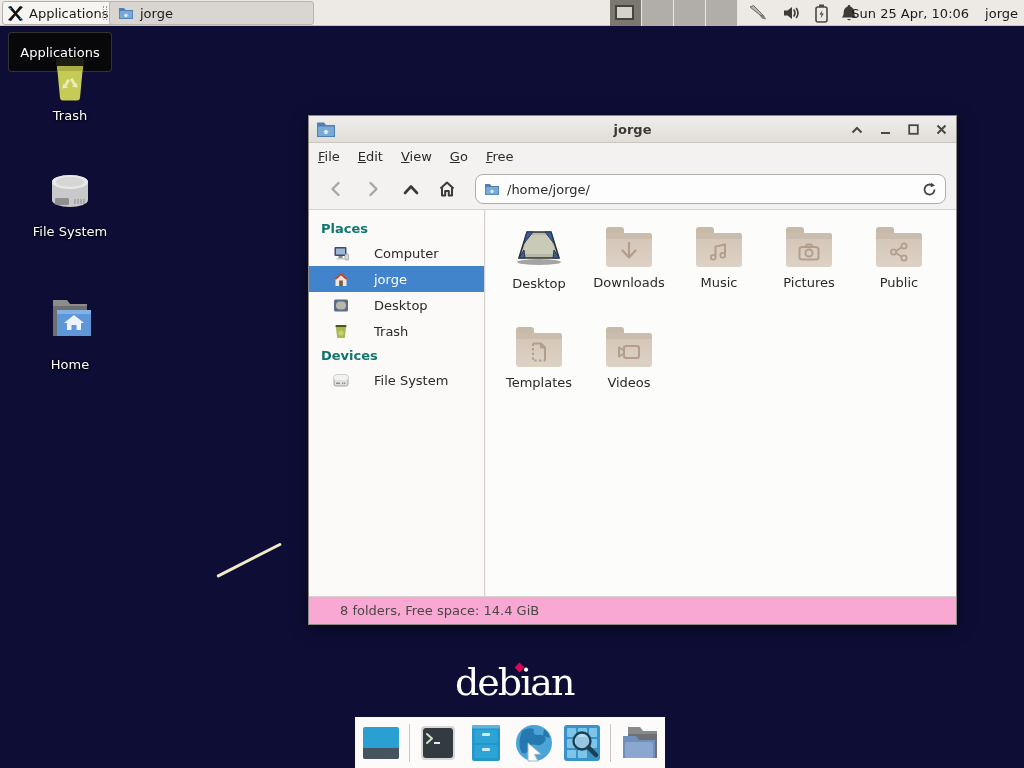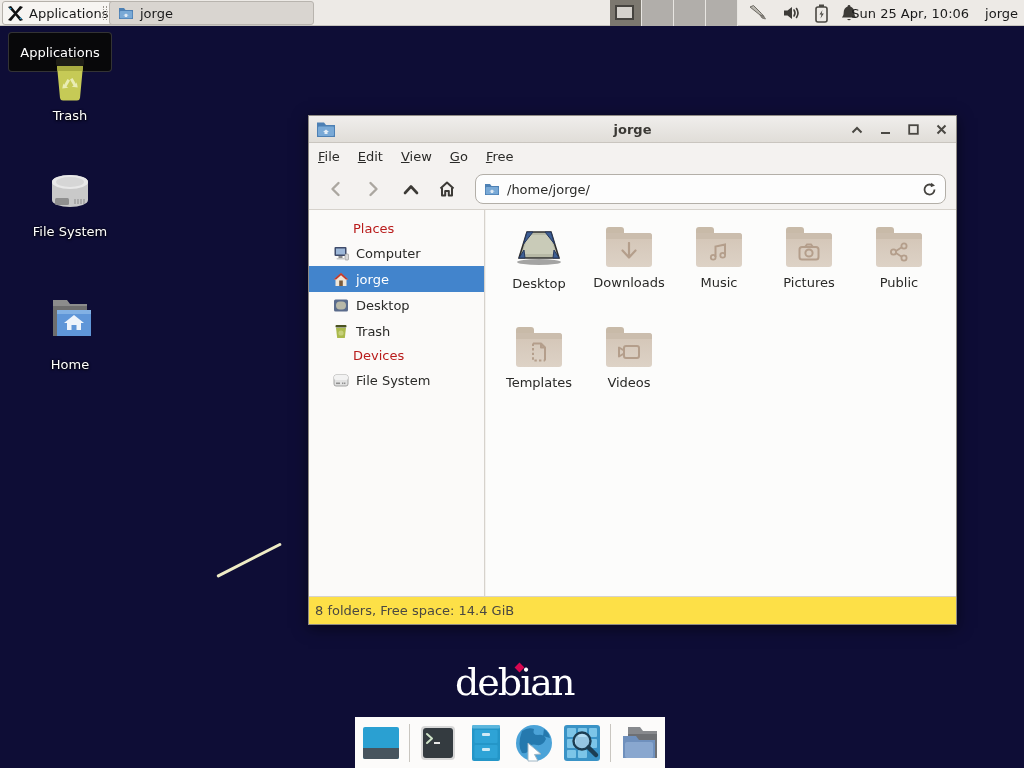--- a/index.html
+++ b/index.html
@@ -64,39 +64,39 @@
 
   .toolbar { position:absolute; left:0; top:53px; right:0; height:41px; background:#f4f2f0;
              border-bottom:1px solid #d6d2cc; }
   .nav-btn { position:absolute; top:6px; width:28px; height:28px; display:flex; align-items:center; justify-content:center; border-radius:3px; }
   .pathbar { position:absolute; left:166px; right:10px; top:5px; height:30px; background:#fdfdfd;
              border:1px solid #b3afa8; border-radius:8px; display:flex; align-items:center; padding:0 8px; gap:7px; }
   .pathbar .ptext { flex:1; color:#2a2a28; }
 
   .sidebar { position:absolute; left:0; top:94px; bottom:28px; width:176px; background:#fbfaf9;
              border-right:1px solid #d6d2cc; padding-top:7px; }
-  .side-h { font-weight:normal; color:#b91c1c; padding:4px 0 4px 12px;margin-left:32px; }
-  .side-item { height:26px; display:flex; align-items:center; gap:7px; padding-left:24px; color:#2a2a28; }
+  .side-h { font-weight:bold; color:#0f766e; padding:4px 0 4px 12px; }
+  .side-item { height:26px; display:flex; align-items:center; gap:25px; padding-left:24px; color:#2a2a28; }
   .side-item.sel { background:#4284cc; color:#fff; }
 
   .mainview { position:absolute; left:177px; top:94px; right:0; bottom:28px; background:#fcfcfb; }
   .fgrid { position:absolute; left:8px; top:10px; width:460px; display:flex; flex-wrap:wrap; }
   .fcell { width:90px; height:100px; display:flex; flex-direction:column; align-items:center; }
   .fcell .fname { margin-top:8px; color:#2a2a28; }
   .folder48 { position:relative; width:46px; height:34px; margin-top:13px;
               background:linear-gradient(#d3c5b6,#ddd2c6); border-radius:2px 3px 3px 3px;
               display:flex; align-items:center; justify-content:center; }
   .folder48::before { content:""; position:absolute; left:0; top:-6px; width:18px; height:8px;
                       background:#c8baa8; border-radius:3px 3px 0 0; }
   .folder48::after { content:""; position:absolute; left:0; top:0; right:0; height:6px;
                      background:#cbbdad; border-radius:0 3px 0 0; }
   .emblem { position:relative; z-index:2; margin-top:4px; }
 
-  .statusbar { position:absolute; left:0; bottom:0; right:0; height:28px; background:#fde047;
-               border-top:1px solid #d6d2cc; display:flex; align-items:center; padding-left:6px; color:#4a4842; }
+  .statusbar { position:absolute; left:0; bottom:0; right:0; height:28px; background:#f9a8d4;
+               border-top:1px solid #d6d2cc; display:flex; align-items:center; padding-left:31px; color:#4a4842; }
 
   
   #dock { position:absolute; left:355px; top:717px; width:310px; height:51px; background:#fcfbfa;
           display:flex; align-items:center; justify-content:center; gap:8px; }
   .dock-btn { width:40px; height:44px; display:flex; align-items:center; justify-content:center; }
   .dock-sep { width:1px; height:38px; background:#c9c6c0; }
 </style>
 </head>
 <body>
 

